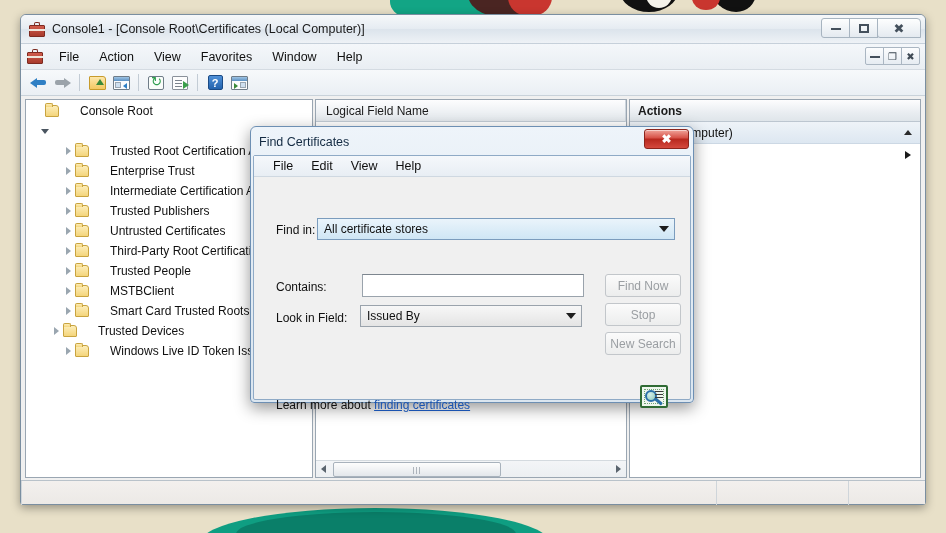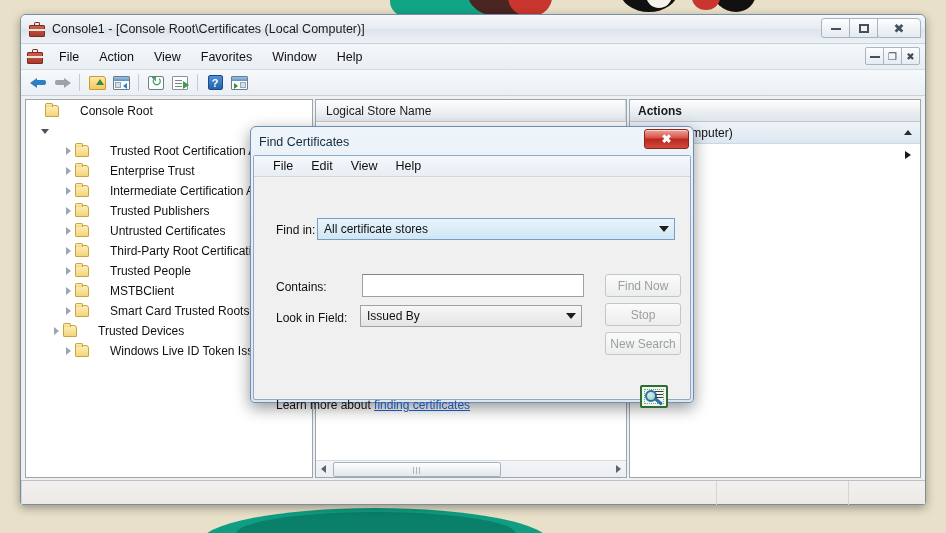--- a/index.html
+++ b/index.html
@@ -621,21 +621,21 @@
           <span class="tr-label-wrap">
             <span class="ico-folder"></span>
             <span class="tr-text">Windows Live ID Token Issuer</span>
           </span>
         </div>
       </div>
     </div>
 
     <div class="pane" id="list-pane">
       <div class="col-header">
-        <div class="col-cell">Logical Store Name</div>
+        <div class="col-cell">Logical Field Name</div>
       </div>
       <div id="list-body"></div>
       <div id="hscroll">
         <div class="sb-arrow">
             <span class="al"></span>
           </div>
         <div class="sb-thumb">|||</div>
         <div class="sb-track"></div>
         <div class="sb-arrow">
             <span class="ar"></span>

